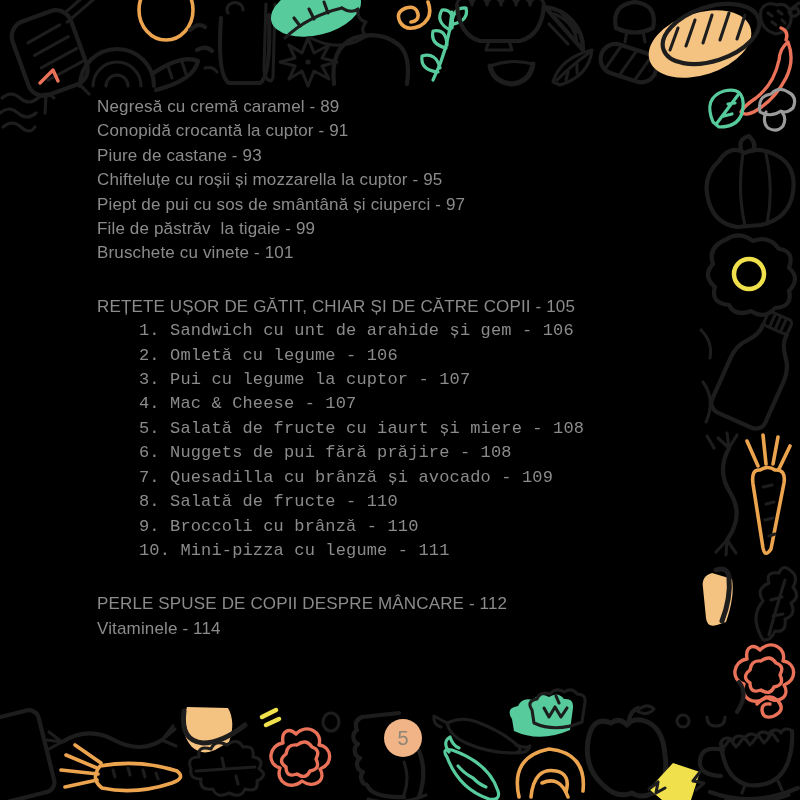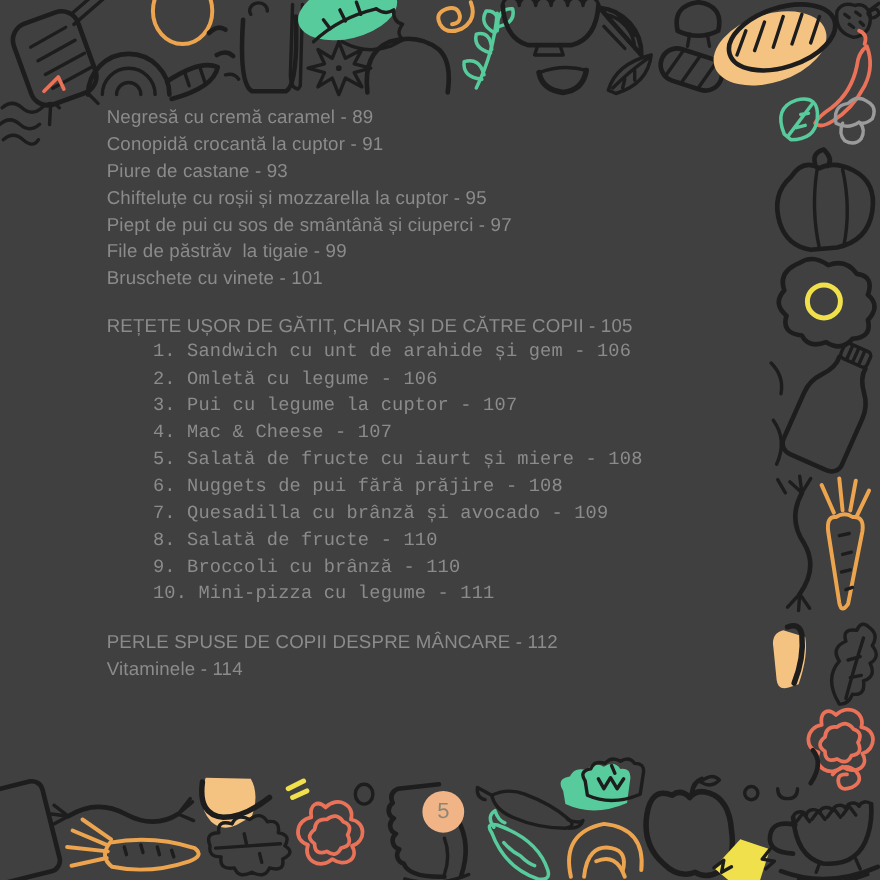--- a/index.html
+++ b/index.html
@@ -3,41 +3,41 @@
 <meta charset="utf-8">
 <style>
   :root{
     --ink:#1d1d1d; --mint:#57cb9c; --orange:#eda44f; --orange-fill:#f5c381;
     --coral:#ea7258; --yellow:#f0e14c; --peach:#f0b487; --text-gray:#8b8b8b;
     --gray:#9b9b9b; --page-number-color:#8d8677;
   }
   html,body{margin:0;padding:0;}
   body{width:800px;height:800px;overflow:hidden;background:#ffffff;
        font-family:"Liberation Sans", sans-serif;position:relative;}
-  .page{position:absolute;inset:0;width:800px;height:800px;overflow:hidden;background:#404040;}
+  .page{position:absolute;inset:0;width:800px;height:800px;overflow:hidden;background:#000000;}
   svg.decor{position:absolute;left:0;top:0;width:800px;height:800px;z-index:1;}
   svg.decor *{stroke-linecap:round;stroke-linejoin:round;}
   .s-ink{stroke:var(--ink,#1d1d1d);fill:none;stroke-width:3.1;}
   .s-ink4{stroke-width:4.2;}
   .s-ink5{stroke-width:5;}
   .s-mint{stroke:var(--mint,#57cb9c);fill:none;stroke-width:3.2;}
   .s-orange{stroke:var(--orange,#eda44f);fill:none;stroke-width:3.6;}
   .s-coral{stroke:var(--coral,#ea7258);fill:none;stroke-width:3.4;}
   .s-yellow{stroke:var(--yellow,#f0e14c);fill:none;stroke-width:4.5;}
   .s-gray{stroke:var(--gray,#9b9b9b);fill:none;stroke-width:3.1;}
   .f-mint{fill:var(--mint,#57cb9c);stroke:none;}
   .f-orange{fill:var(--orange-fill,#f5c381);stroke:none;}
   .f-yellow{fill:var(--yellow,#f0e14c);stroke:none;}
   .f-ink{fill:var(--ink,#1d1d1d);stroke:none;}
   .toc{position:absolute;left:97px;top:95px;width:600px;z-index:2;
        color:var(--text-gray,#8b8b8b);font-size:17px;line-height:24.4px;
        letter-spacing:0.15px;white-space:pre-wrap;}
   .toc .line{min-height:24.4px;}
   .toc .sub{padding-left:42px;font-family:Liberation Mono, monospace;}
-  .toc .heading{margin-top:19px;}
+  .toc .heading{margin-top:29px;}
   .page-circle{position:absolute;left:384px;top:719px;width:38px;height:38px;
        border-radius:50%;background:var(--peach,#f0b487);z-index:3;
        display:flex;align-items:center;justify-content:center;}
   .page-circle span{color:var(--page-number-color,#8d8677);font-size:20px;line-height:1;}
 </style>
 </head>
 <body>
 
 <div class="page">
 

